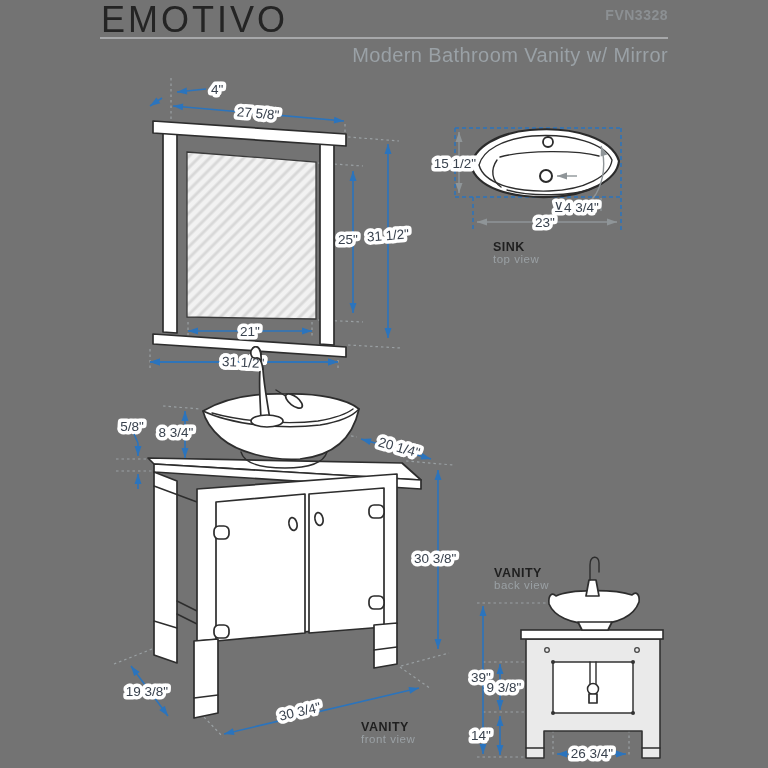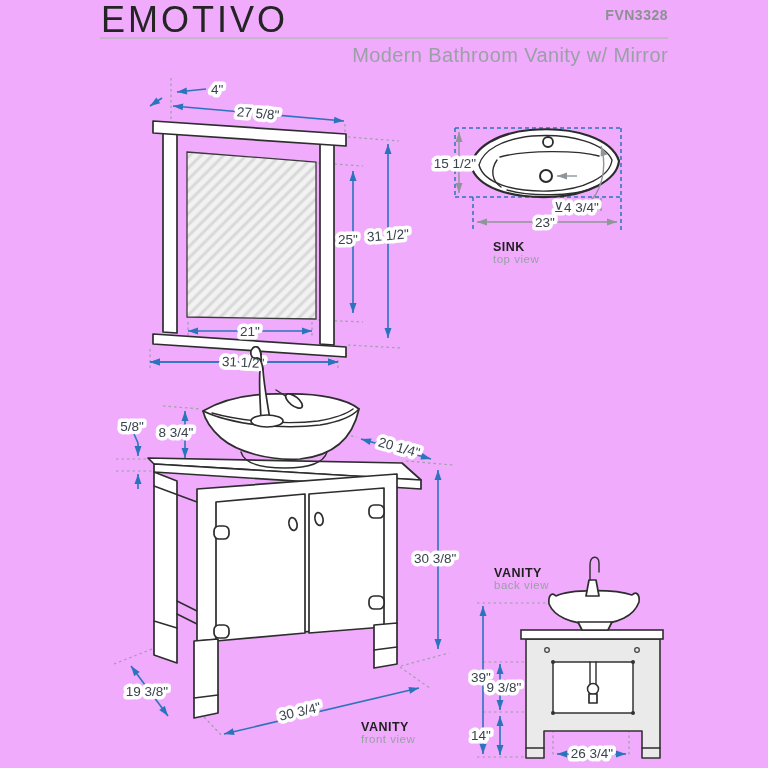--- a/index.html
+++ b/index.html
@@ -1,16 +1,16 @@
 <!DOCTYPE html>
 <html><head>
 <meta charset="utf-8">
 <style>
   html,body{margin:0;padding:0;background:#ffffff;}
-  #sheet{position:relative;width:768px;height:768px;background:#f0abfc;overflow:hidden;}
+  #sheet{position:relative;width:768px;height:768px;background:#737373;overflow:hidden;}
   svg{display:block;}
   text{font-family:"Liberation Sans","DejaVu Sans",sans-serif;}
   .brand{font-size:36px;font-weight:300;letter-spacing:3px;fill:#242424;}
   .model{font-size:14px;font-weight:bold;letter-spacing:.5px;fill:#8c9093;}
   .subtitle{font-size:20px;letter-spacing:.4px;fill:#9aa1a6;}
   .lbl{font-size:13.5px;fill:#39424e;paint-order:stroke fill;stroke:#ffffff;stroke-width:7px;stroke-linejoin:round;}
   .cap{font-size:12.5px;font-weight:bold;fill:#1f1f1f;letter-spacing:.5px;}
   .capsub{font-size:11.5px;fill:#9aa0a4;letter-spacing:.5px;}
   .art{stroke:#2d2d2d;stroke-width:1.7;fill:#ffffff;stroke-linejoin:round;stroke-linecap:round;}
   .artln{stroke:#2d2d2d;stroke-width:1.4;fill:none;stroke-linecap:round;}

